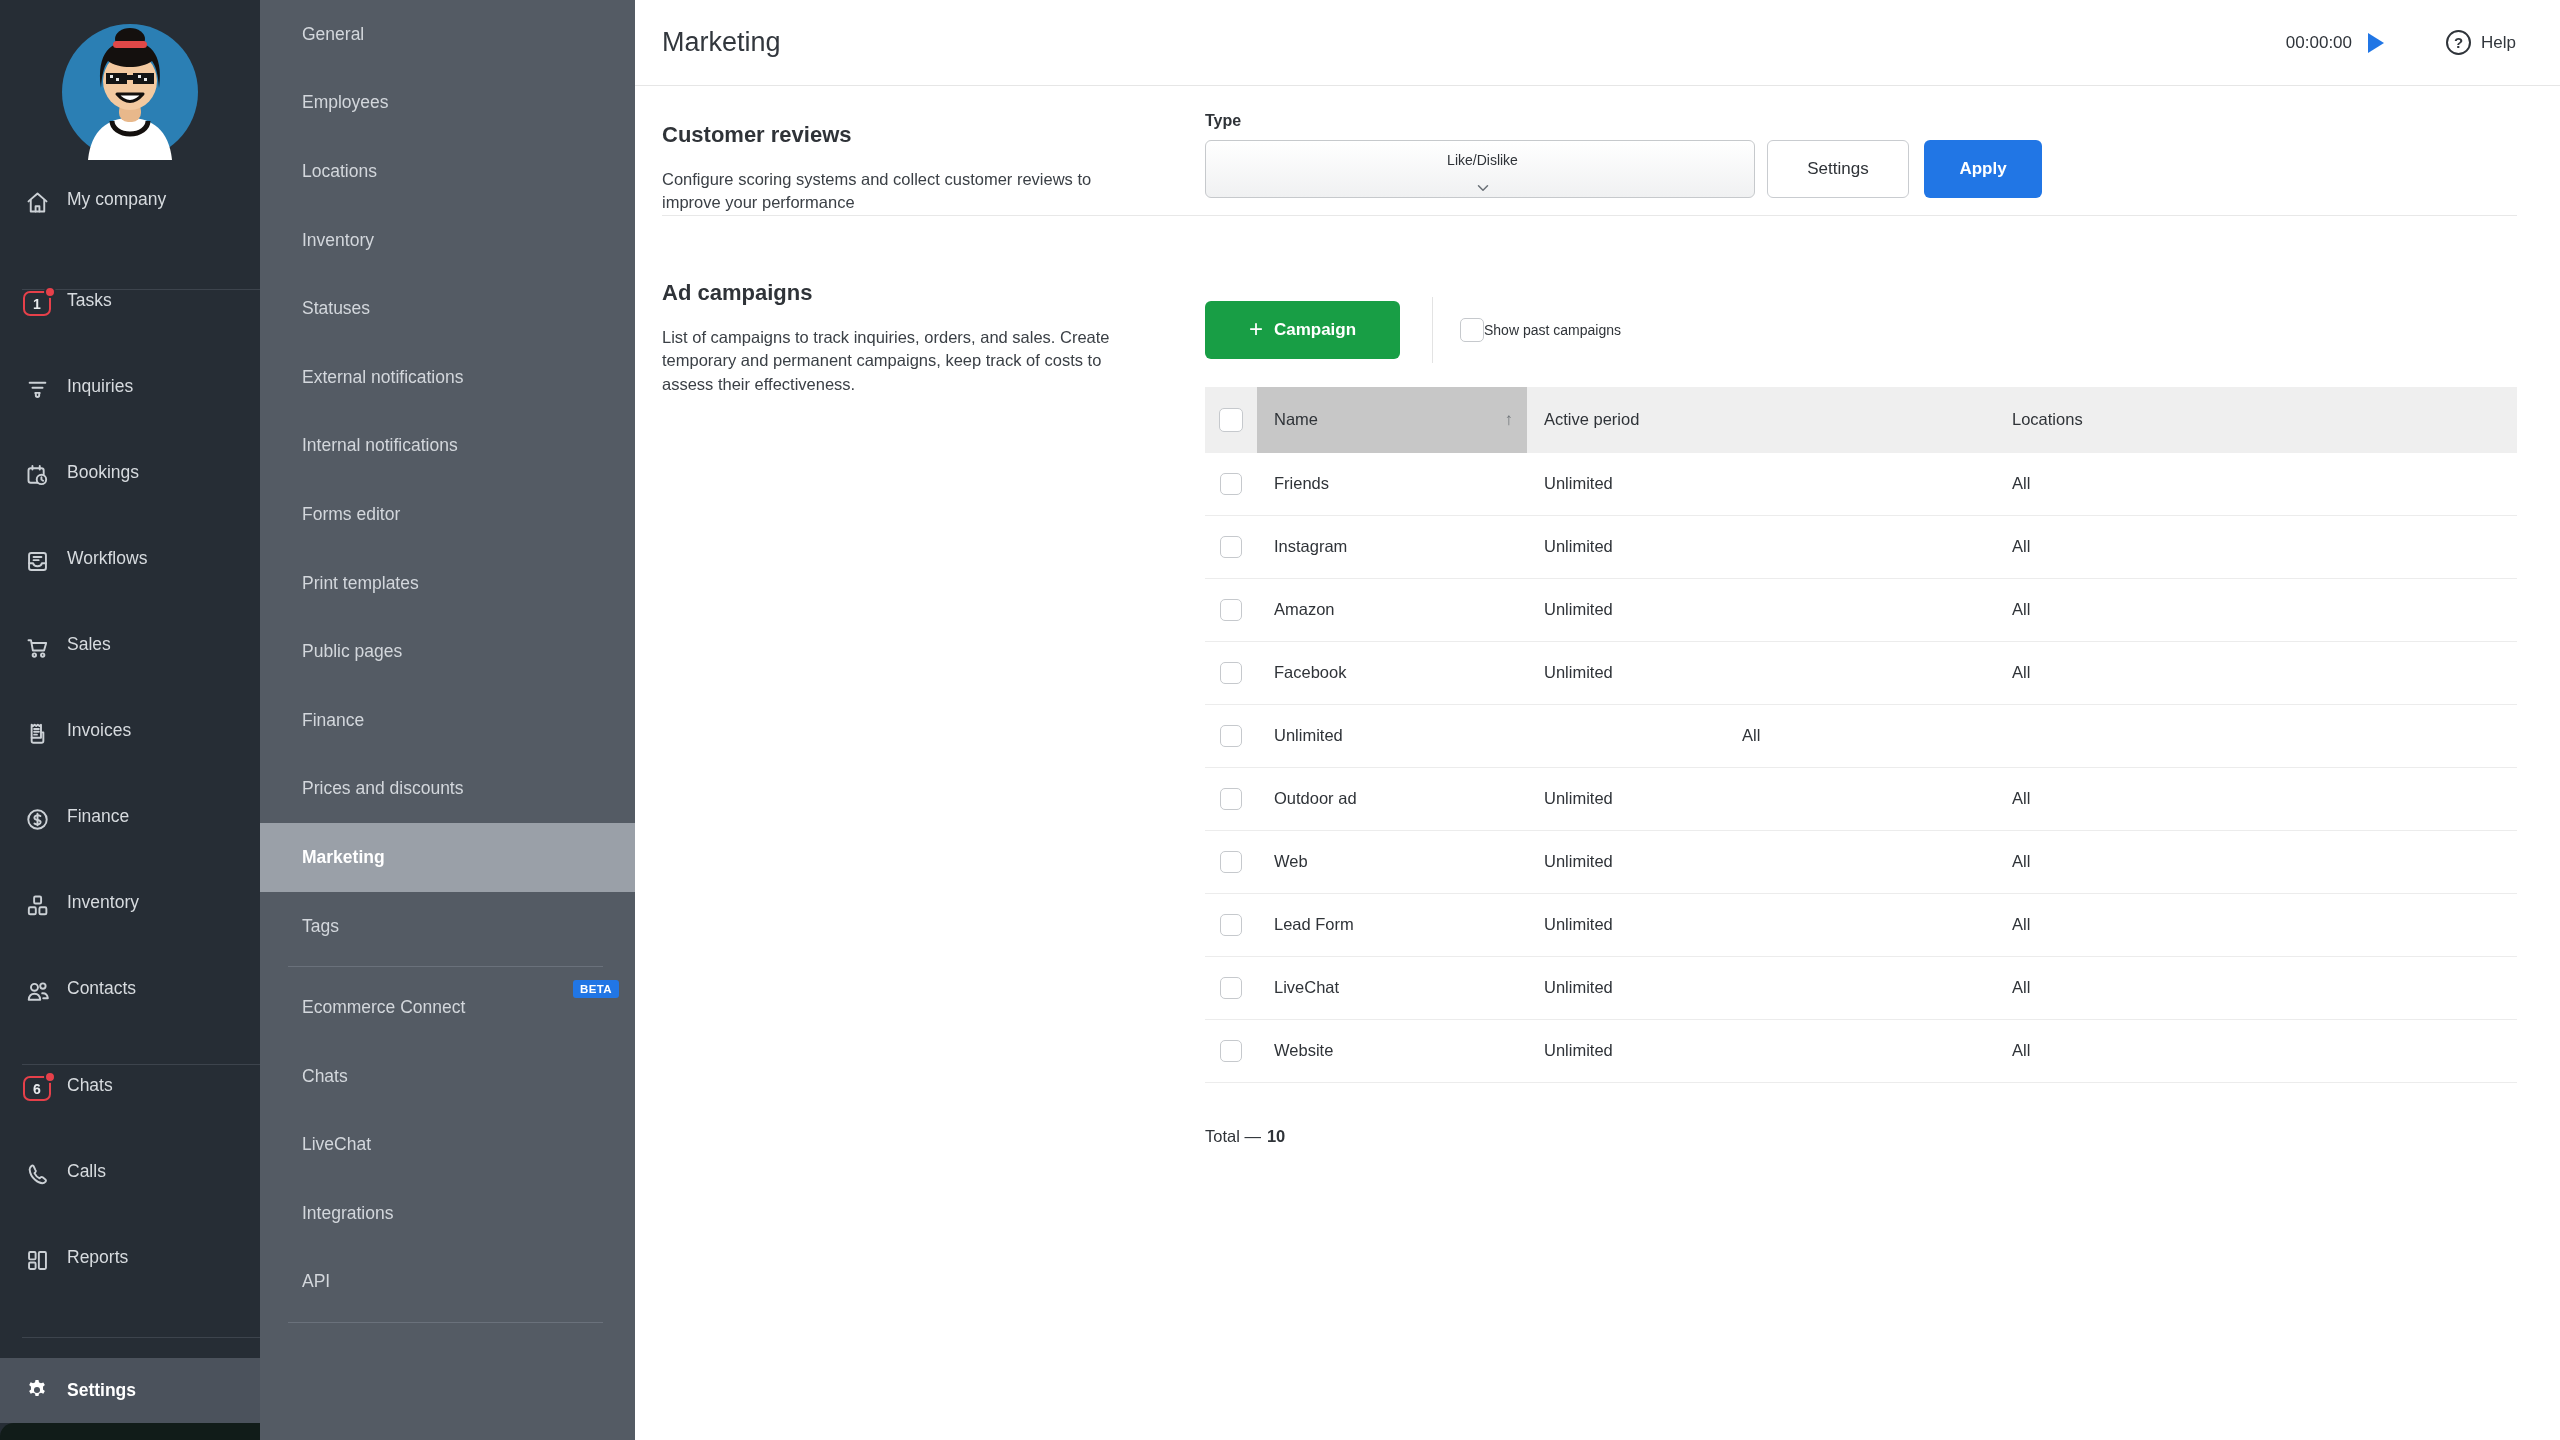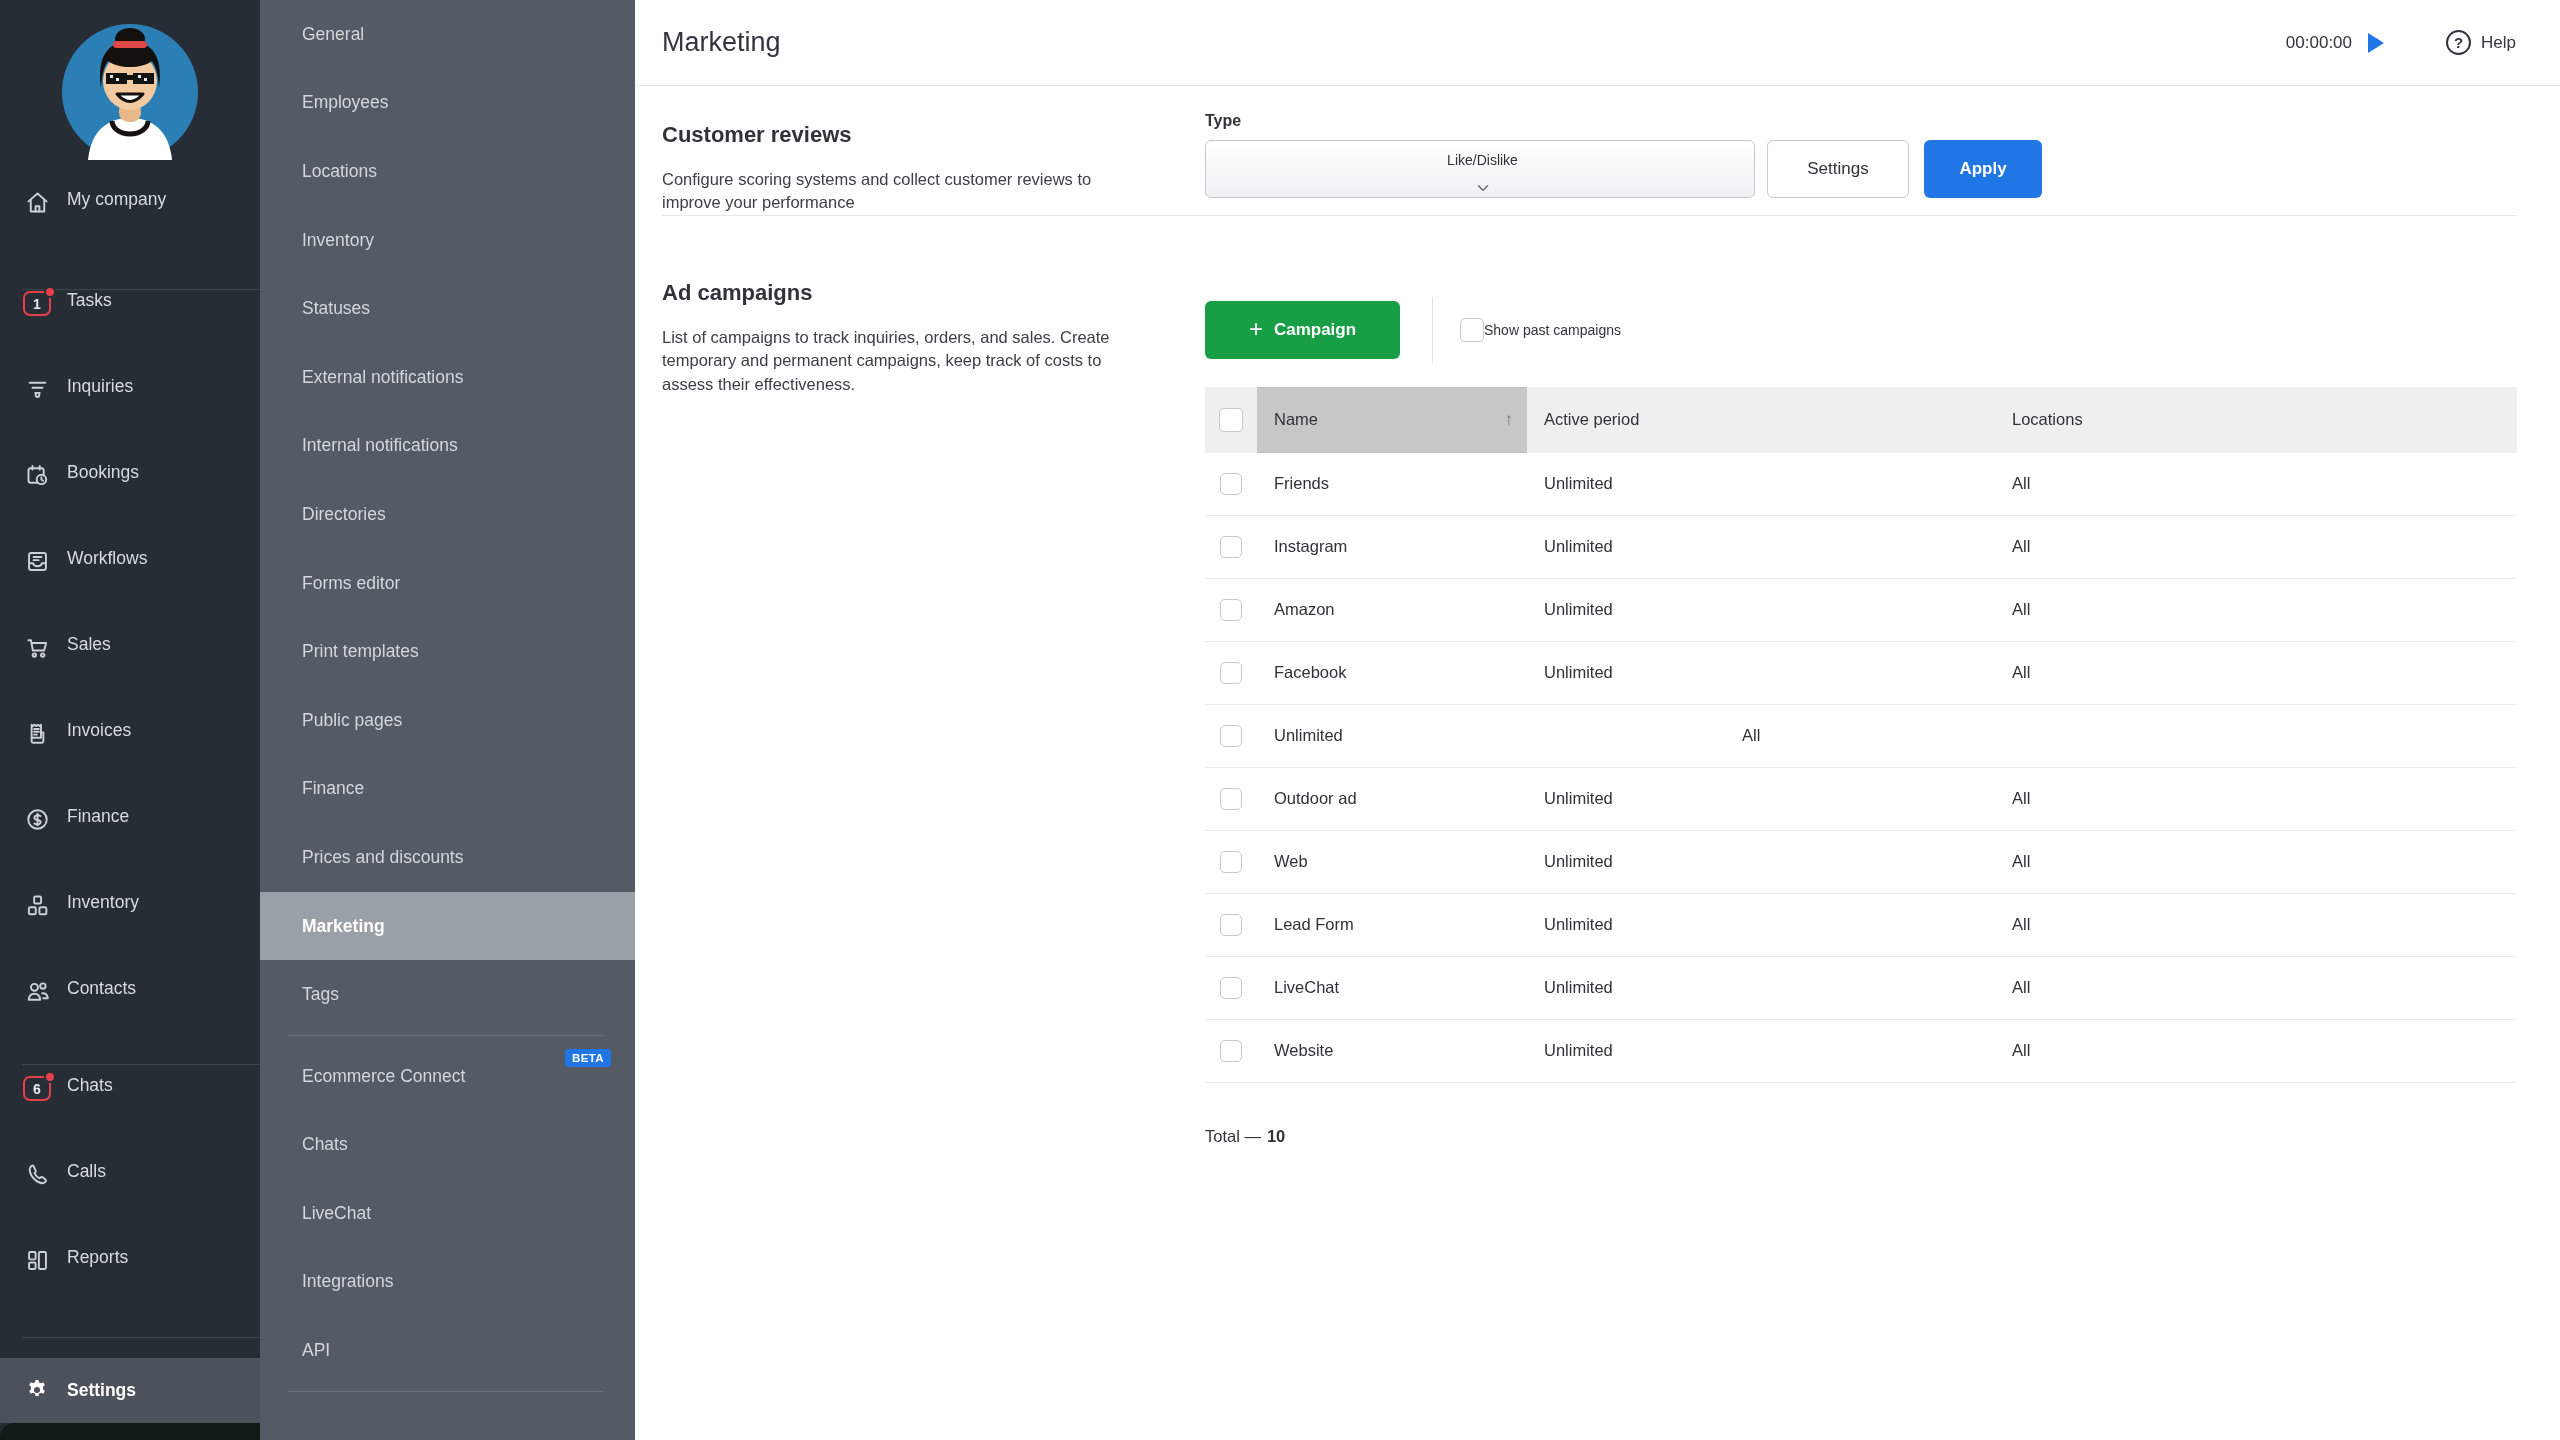--- a/index.html
+++ b/index.html
@@ -32,21 +32,21 @@
   .side-divider{border:none;border-top:1px solid #3d444d;margin:14px 0 0 22px;}
   .side-divider.mid{margin-top:0;}
   .grow{flex:1;}
   .settings-row{margin-top:20px;height:66px;background:var(--settings-active-gray);color:#fff;display:flex;align-items:center;padding-left:23px;gap:16px;font-size:17.5px;font-weight:700;cursor:pointer;}
   .settings-row svg{width:26px;height:26px;fill:#fff;}
   .bottom-strip{height:17px;background:#111c19;border-top-left-radius:14px;}
   
   .settings-sidebar{width:375px;flex-shrink:0;background:var(--sidebar-gray);display:flex;flex-direction:column;overflow:hidden;}
   .snav-item{height:68.6px;flex-shrink:0;display:flex;align-items:center;padding-left:42px;font-size:17.5px;color:#d3d7dc;cursor:pointer;position:relative;white-space:nowrap;}
   .snav-item[data-active="true"]{background:var(--active-item-gray);color:#fff;font-weight:700;}
-  .beta-badge{position:absolute;top:7px;right:24px;background:var(--beta-blue);color:#fff;font-size:11.5px;font-weight:700;letter-spacing:.4px;padding:3px 7px;border-radius:3px;}
+  .beta-badge{position:absolute;top:7px;right:16px;background:var(--beta-blue);color:#fff;font-size:11.5px;font-weight:700;letter-spacing:.4px;padding:3px 7px;border-radius:3px;}
   .snav-divider{border:none;border-top:1px solid #6a717b;margin:6px 32px 6px 28px;}
   
   .main{flex:1;display:flex;flex-direction:column;background:#fff;min-width:0;}
   .main-header{height:86px;flex-shrink:0;border-bottom:1px solid #e6e6e6;display:flex;align-items:center;justify-content:space-between;padding:0 44px 0 27px;}
   .page-title{font-size:27px;font-weight:400;color:#32373d;}
   .header-right{display:flex;align-items:center;}
   .timer{font-size:17px;color:#2f343a;}
   .play-btn{width:0;height:0;border-left:16px solid var(--accent-blue);border-top:10px solid transparent;border-bottom:10px solid transparent;margin-left:16px;cursor:pointer;}
   .help-group{display:flex;align-items:center;margin-left:62px;cursor:pointer;}
   .help-circle{width:25px;height:25px;border:2px solid #2f343a;border-radius:50%;display:flex;align-items:center;justify-content:center;font-size:15px;font-weight:700;margin-right:10px;}
@@ -345,24 +345,20 @@
       <div class="snav-item">
         <span>External notifications</span>
 
       </div>
 
       <div class="snav-item">
         <span>Internal notifications</span>
 
       </div>
 
-      <div class="snav-item">
-        <span>Directories</span>
-
-      </div>
 
       <div class="snav-item">
         <span>Forms editor</span>
 
       </div>
 
       <div class="snav-item">
         <span>Print templates</span>
 
       </div>

